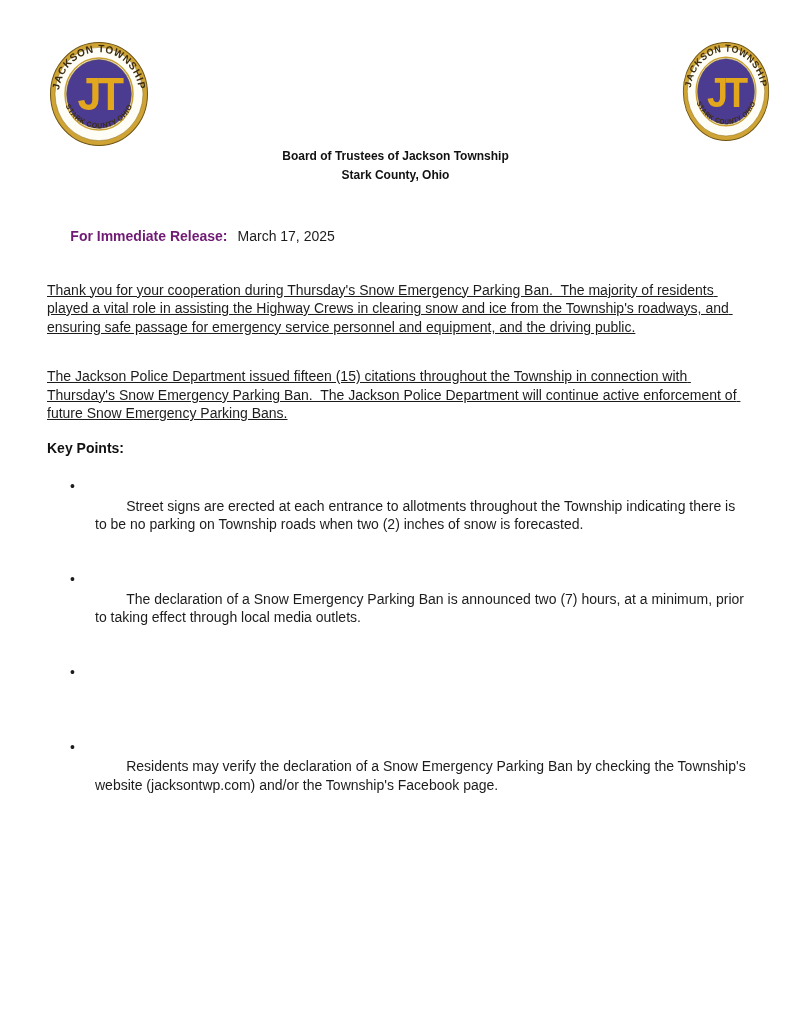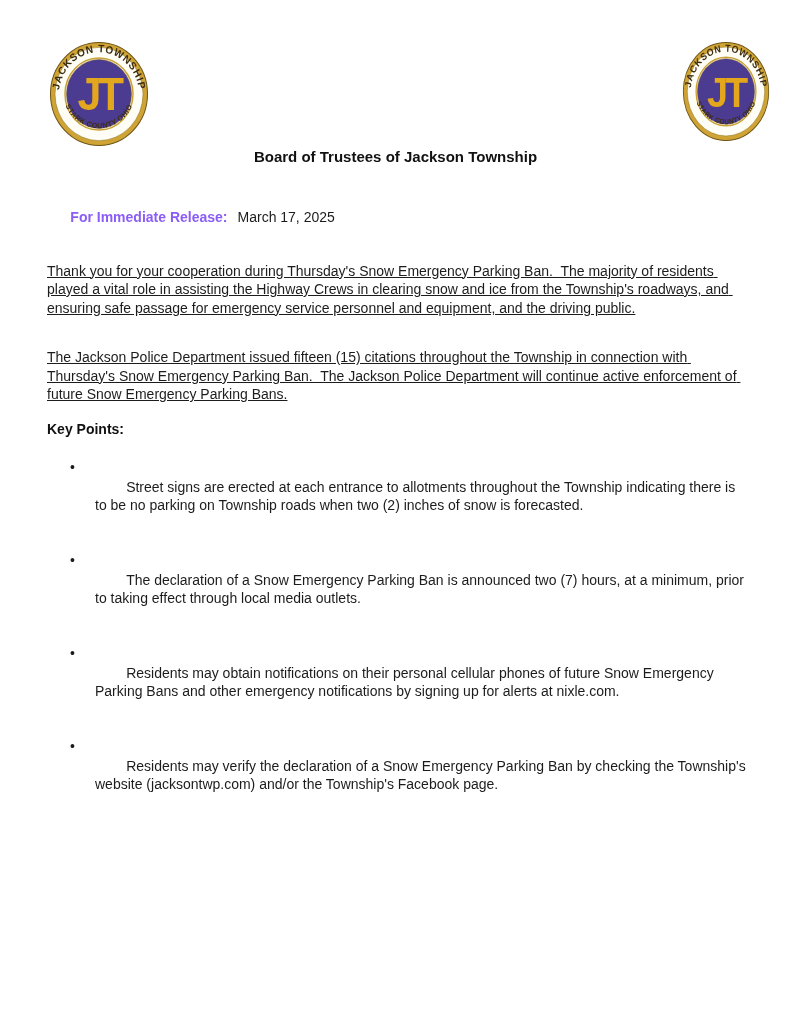--- a/index.html
+++ b/index.html
@@ -26,34 +26,34 @@
     position: absolute;
     top: 41px;
     display: block;
   }
   .seal.left  { left: 49px;  width: 100px; height: 106px; }
   .seal.right { left: 682px; width: 88px;  height: 101px; }
   .seal svg { width: 100%; height: 100%; display: block; }
   .doc-title {
     text-align: center;
     font-weight: bold;
-    font-size: 15px;
+    font-size: 12px;
     line-height: 19px;
     color: #111111;
   }
   .content {
     padding: 0 44px 0 47px;
   }
   .release-line {
     margin-top: 23px;
     white-space: pre-wrap;
   }
   .release-label {
     font-weight: bold;
-    color: #8b5cf6;
+    color: #701a75;
   }
   .release-date {
     margin-left: 10px;
   }
   .para {
     margin: 0;
     margin-top: 17px;
     white-space: pre-wrap;
     text-decoration: underline;
   }
@@ -124,20 +124,21 @@
           <textPath href="#arcBotR" startOffset="50%" text-anchor="middle">STARK COUNTY OHIO</textPath>
         </text>
         <text x="100" y="131" text-anchor="middle" font-family="Liberation Sans, DejaVu Sans, sans-serif" font-size="86" font-weight="bold" fill="#e3a71e" letter-spacing="-7">JT</text>
       </svg>
     </div>
 
   </div>
 
   <div class="doc-title">
     <div>Board of Trustees of Jackson Township</div>
+    <div>Stark County, Ohio</div>
   </div>
 
   <div class="content">
 
     <div class="release-line">
       <span class="release-label">For Immediate Release:</span><span class="release-date">March 17, 2025</span>
     </div>
 
     <p class="para">Thank you for your cooperation during Thursday's Snow Emergency Parking Ban.  The majority of residents played a vital role in assisting the Highway Crews in clearing snow and ice from the Township's roadways, and ensuring safe passage for emergency service personnel and equipment, and the driving public.</p>
 
@@ -146,21 +147,21 @@
     <div class="keypoints-heading">Key Points:</div>
 
     <ul class="keypoints-list">
       <li>
         <span class="bullet">•</span><span>Street signs are erected at each entrance to allotments throughout the Township indicating there is to be no parking on Township roads when two (2) inches of snow is forecasted.</span>
       </li>
       <li>
         <span class="bullet">•</span><span>The declaration of a Snow Emergency Parking Ban is announced two (7) hours, at a minimum, prior to taking effect through local media outlets.</span>
       </li>
       <li>
-        <span class="bullet">•</span><span>Residents may obtain notifications on their personal cellular phones of future Snow Emergency Parking Bans and other emergency notifications by signing up for alerts at nixle.com.</span>
+        <span class="bullet">•</span>
       </li>
       <li>
         <span class="bullet">•</span><span>Residents may verify the declaration of a Snow Emergency Parking Ban by checking the Township's website (jacksontwp.com) and/or the Township's Facebook page.</span>
       </li>
     </ul>
 
   </div>
 
 </div>
 

